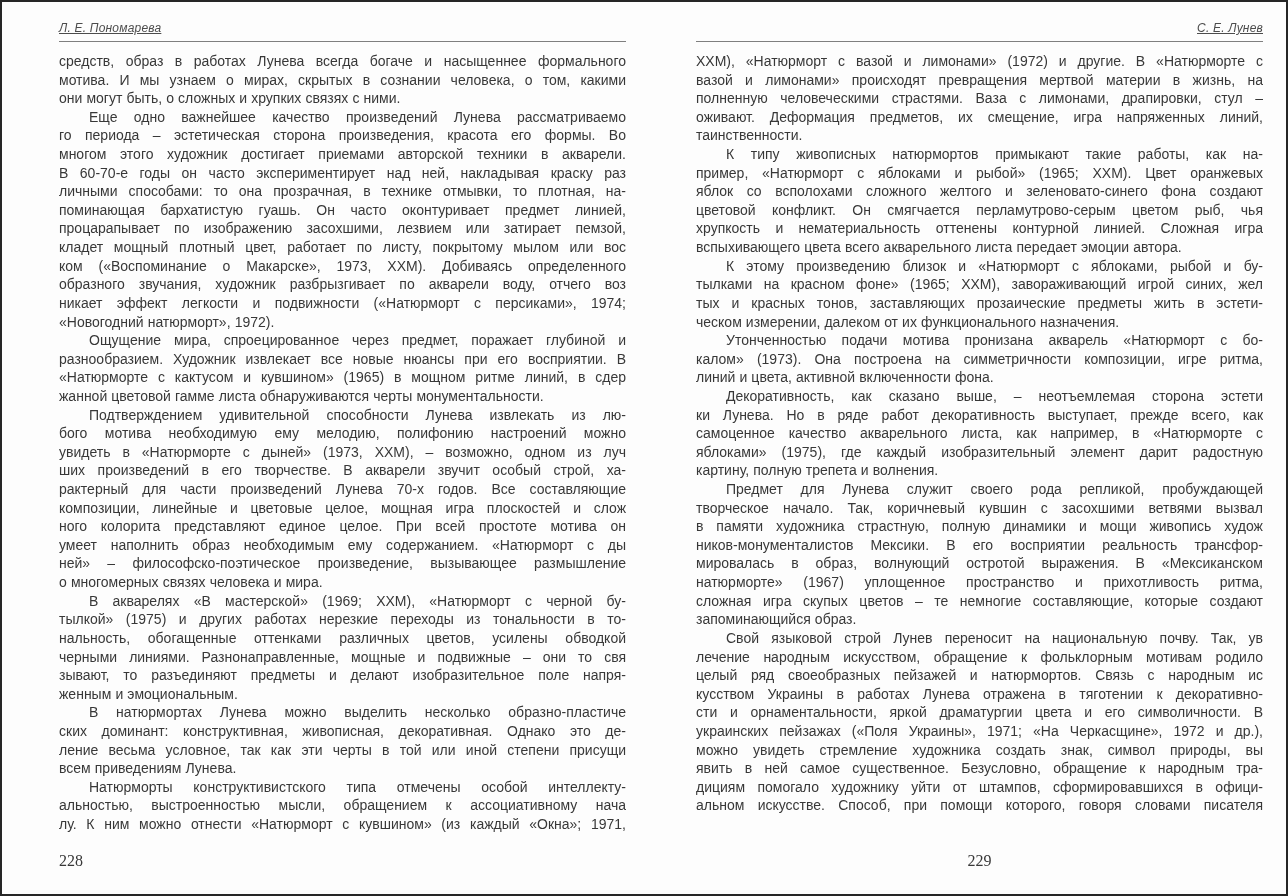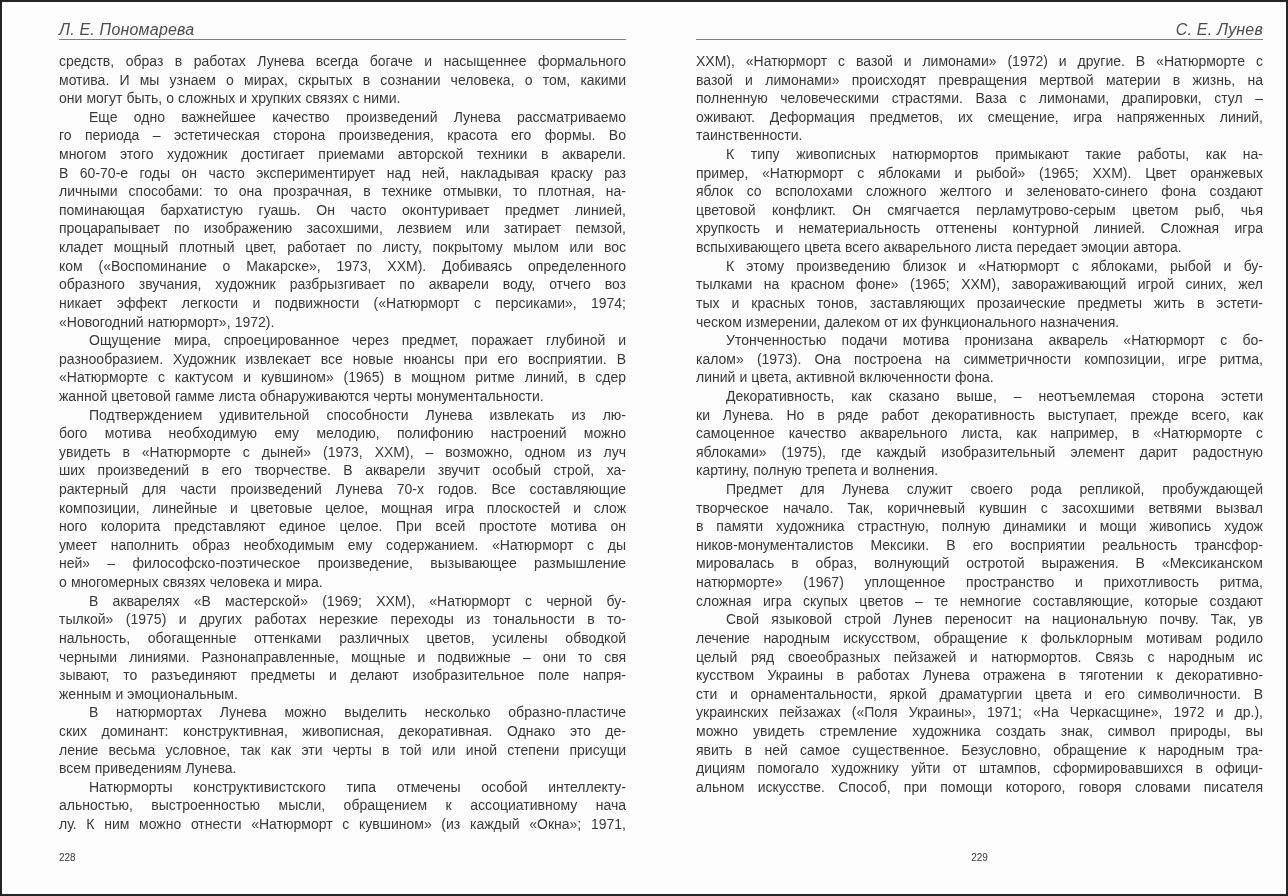--- a/index.html
+++ b/index.html
@@ -28,25 +28,27 @@
     top: 0;
     height: 100%;
   }
   .page.left-page  { left: 57px;  width: 567px; }
   .page.right-page { left: 694px; width: 567px; }
 
   .running-head {
     position: absolute;
     top: 0; left: 0; right: 0;
     padding-top: 19px;
+    padding-bottom: 6px;
     border-bottom: 1.5px solid var(--rule);
-    font-size: 16px;
+    font-size: 12px;
     font-style: italic;
     color: var(--header_text);
     letter-spacing: 0.2px;
+    text-decoration: underline;
   }
   .running-head.align-right { text-align: right; }
 
   .text-column {
     position: absolute;
     top: 50px; left: 0; right: 0;
   }
   .line {
     font-size: 14px;
     line-height: 18.62px;
@@ -57,22 +59,23 @@
     text-align-last: left;
     word-spacing: 0.2px;
     white-space: normal;
   }
   .line.just { text-align-last: justify; }
   .line.indent { text-indent: 30px; }
 
   .folio {
     position: absolute;
     top: 850px; left: 0; right: 0;
-    font-size: 10px;
+    font-size: 16px;
     color: var(--text);
+    font-family: Liberation Serif, serif;
   }
   .folio.align-right { text-align: center; }
 </style>
 </head>
 <body>
 
 <div class="spread">
 
   <section class="page left-page">
     <header class="running-head">
@@ -153,20 +156,21 @@
         <div class="line just">самоценное качество акварельного листа, как например, в «Натюрморте с</div>
         <div class="line just">яблоками» (1975), где каждый изобразительный элемент дарит радостную</div>
         <div class="line">картину, полную трепета и волнения.</div>
         <div class="line indent just">Предмет для Лунева служит своего рода репликой, пробуждающей</div>
         <div class="line just">творческое начало. Так, коричневый кувшин с засохшими ветвями вызвал</div>
         <div class="line just">в памяти художника страстную, полную динамики и мощи живопись худож</div>
         <div class="line just">ников-монументалистов Мексики. В его восприятии реальность трансфор-</div>
         <div class="line just">мировалась в образ, волнующий остротой выражения. В «Мексиканском</div>
         <div class="line just">натюрморте» (1967) уплощенное пространство и прихотливость ритма,</div>
         <div class="line just">сложная игра скупых цветов – те немногие составляющие, которые создают</div>
+        <div class="line">запоминающийся образ.</div>
         <div class="line indent just">Свой языковой строй Лунев переносит на национальную почву. Так, ув</div>
         <div class="line just">лечение народным искусством, обращение к фольклорным мотивам родило</div>
         <div class="line just">целый ряд своеобразных пейзажей и натюрмортов. Связь с народным ис</div>
         <div class="line just">кусством Украины в работах Лунева отражена в тяготении к декоративно-</div>
         <div class="line just">сти и орнаментальности, яркой драматургии цвета и его символичности. В</div>
         <div class="line just">украинских пейзажах («Поля Украины», 1971; «На Черкасщине», 1972 и др.),</div>
         <div class="line just">можно увидеть стремление художника создать знак, символ природы, вы</div>
         <div class="line just">явить в ней самое существенное. Безусловно, обращение к народным тра-</div>
         <div class="line just">дициям помогало художнику уйти от штампов, сформировавшихся в офици-</div>
         <div class="line just">альном искусстве. Способ, при помощи которого, говоря словами писателя</div>

